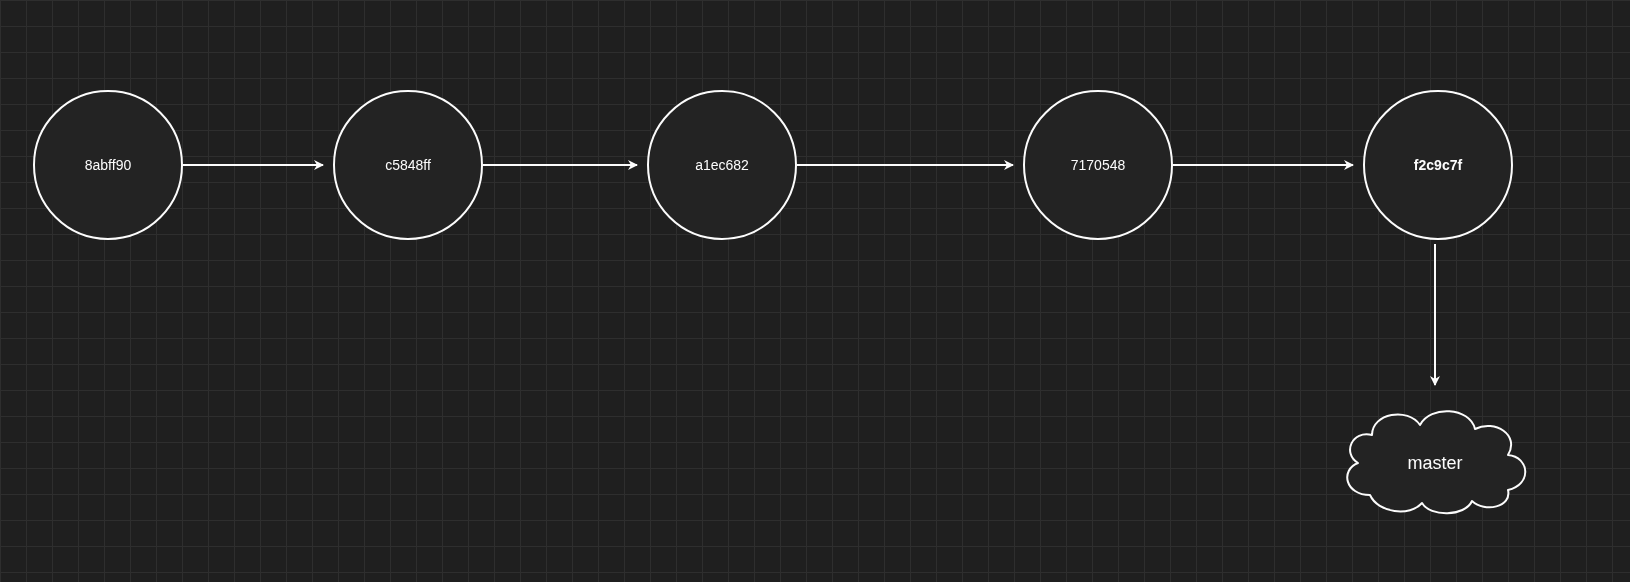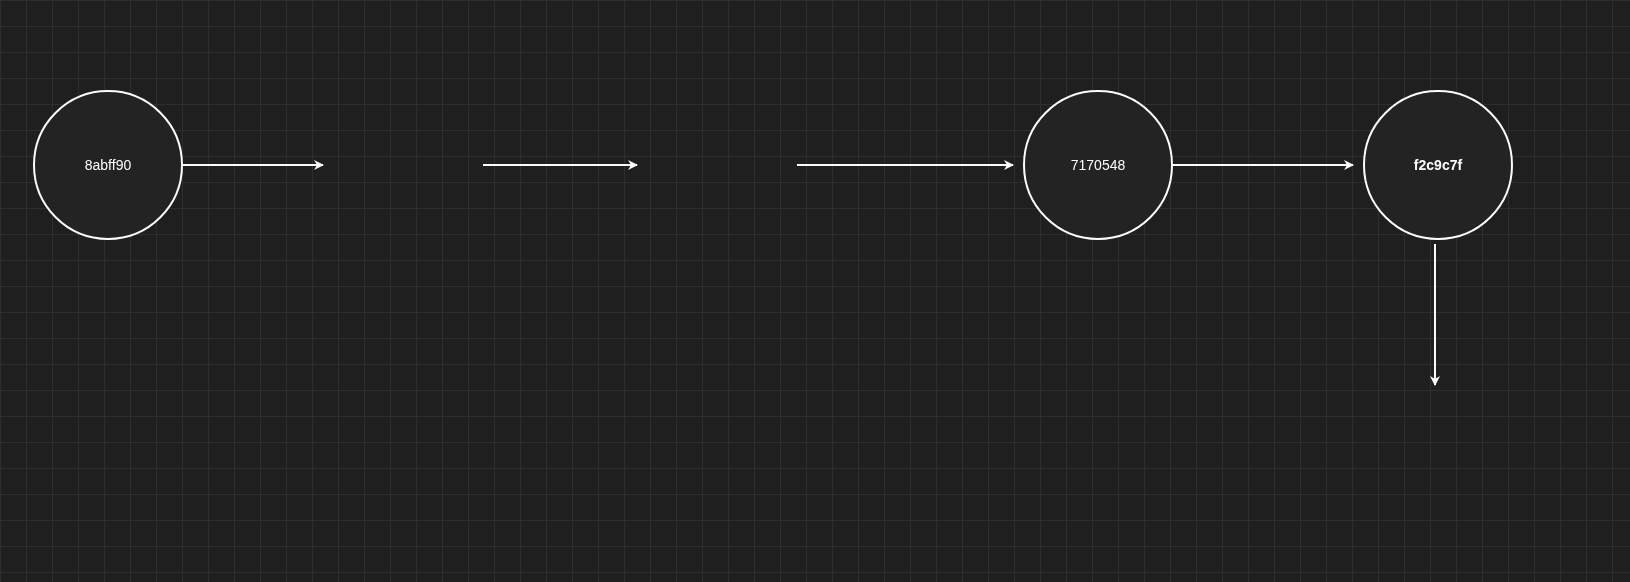--- a/index.html
+++ b/index.html
@@ -94,21 +94,46 @@
     <line x1="797" y1="165" x2="1013" y2="165" stroke="#fcfcfc" stroke-width="2" marker-end="url(#arrowhead)"></line>
 
     <line x1="1173" y1="165" x2="1353" y2="165" stroke="#fcfcfc" stroke-width="2" marker-end="url(#arrowhead)"></line>
 
     <line x1="1435" y1="244" x2="1435" y2="385" stroke="#fcfcfc" stroke-width="2" marker-end="url(#arrowhead)"></line>
   </svg>
 
   <div class="node-circle" style="left:33px; top:90px;">
     <span>8abff90</span>
   </div>
+  <div class="node-circle" style="left:333px; top:90px;">
+    <span>c5848ff</span>
+  </div>
+  <div class="node-circle" style="left:647px; top:90px;">
+    <span>a1ec682</span>
+  </div>
   <div class="node-circle" style="left:1023px; top:90px;">
     <span>7170548</span>
   </div>
   <div class="node-circle" style="left:1363px; top:90px;font-weight:bold;">
     <span>f2c9c7f</span>
   </div>
 
+  <div class="cloud-wrap" style="left:1330px; top:395px;">
+    <svg width="210" height="130" viewBox="0 0 210 130">
+      <path d="
+        M 40 100
+        C 15 100, 10 75, 28 68
+        C 12 58, 22 35, 42 40
+        C 42 18, 78 12, 90 30
+        C 100 10, 140 12, 145 34
+        C 165 24, 190 40, 178 60
+        C 200 62, 202 90, 178 95
+        C 182 112, 155 118, 142 106
+        C 135 122, 100 122, 92 108
+        C 80 122, 48 118, 40 100
+        Z" fill="#232323" stroke="#fcfcfc" stroke-width="2" stroke-linejoin="round"></path>
+    </svg>
+    <div class="cloud-label">
+      <span>master</span>
+    </div>
+  </div>
 
 </div>
 
 </body></html>

